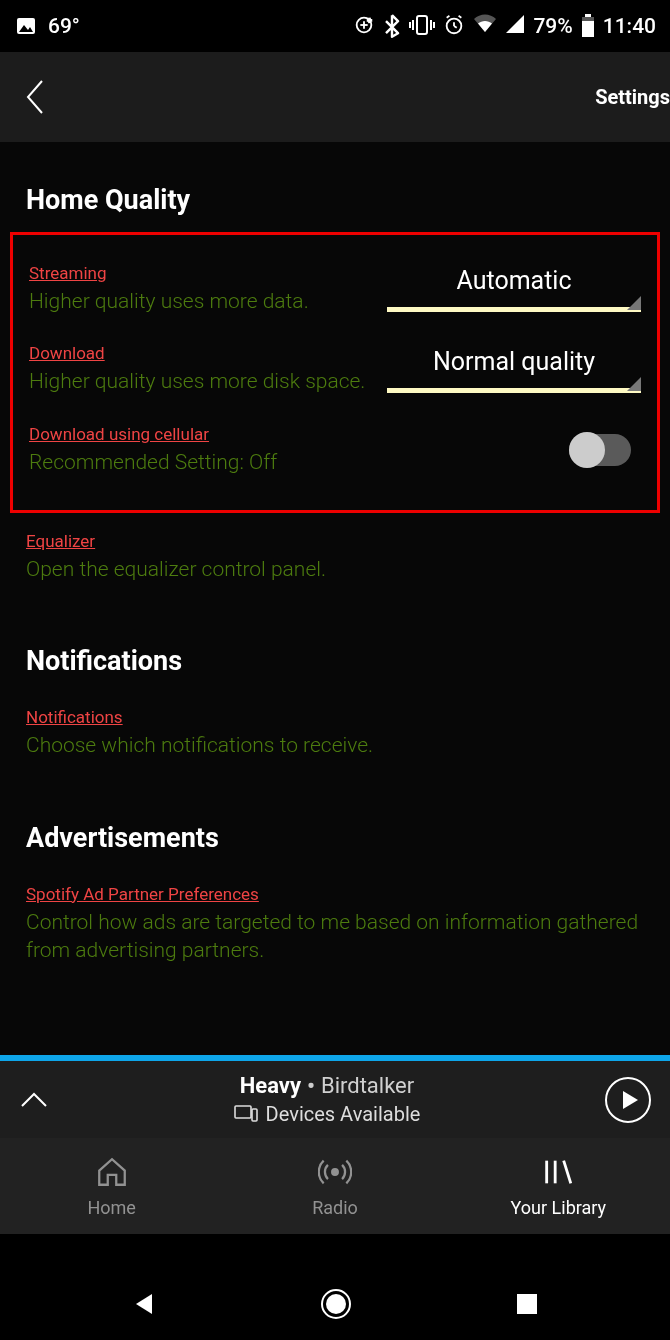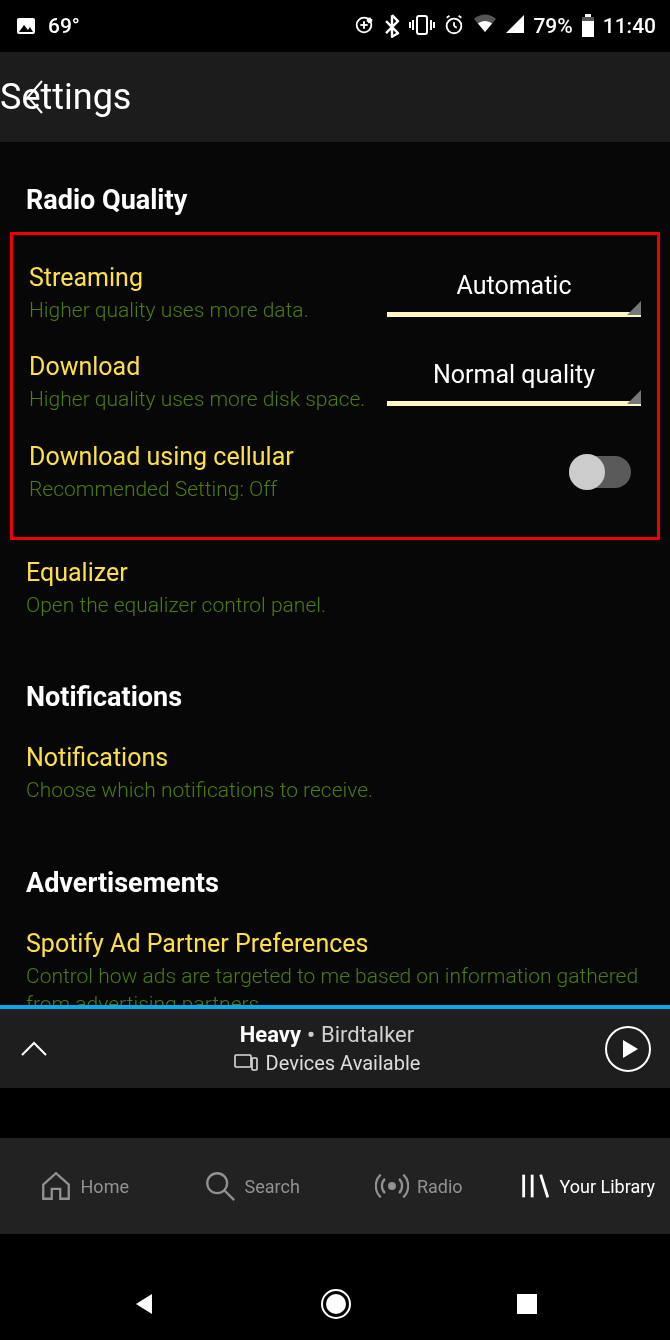--- a/index.html
+++ b/index.html
@@ -34,23 +34,23 @@
     align-items:center;
     position:relative;
   }
   .header .back {
     position:absolute;
     left:24px;
     top:50%; transform:translateY(-50%);
   }
   .header-title {
     width:100%;
-    text-align:left;
-    font-size:36px;
-    font-weight:400;
+    text-align:right;
+    font-size:20px;
+    font-weight:700;
   }
 
   .content {
     padding:0 0 0 0;
     overflow:hidden;
     background:#070707;
     height:922px; 
   }
   .section-header {
     font-size:27px;
@@ -58,21 +58,21 @@
     margin:42px 26px 16px;
   }
   .hilite {
     border:3px solid #e00;
     margin:4px 10px 4px 10px;
     padding:14px 16px 20px 16px;
   }
   .row { display:flex; align-items:flex-start; justify-content:space-between; padding:14px 0; gap:18px;}
   .row-plain { padding:14px 26px 20px; }
   .left-col { flex:1 1 auto; }
-  .row-title { font-size:25px; font-weight:400; color:#fde047; margin-bottom:4px;}
+  .row-title { font-size:17px; font-weight:400; color:#ef4444; margin-bottom:4px;text-decoration:underline;}
   .row-desc { font-size:21px; color:#4d7c0f; font-weight:300; line-height:1.35;}
   .select-wrap {
     flex:0 0 254px;
     position:relative;
     align-self:center;
   }
   .select-val {
     font-size:25px;
     text-align:center;
     padding-bottom:12px;
@@ -90,23 +90,23 @@
     margin-right:10px;
   }
   .toggle .knob {
     position:absolute; left:0; top:-2px;
     width:36px; height:36px; border-radius:50%; background:#ccc;
   }
 
   
   .now-playing {
     position:absolute;
-    left:0; right:0; top:1005px;
+    left:0; right:0; top:1055px;
     background:#1e1e1e;
-    border-top:4px solid #0ea5e9;
+    border-top:6px solid #0ea5e9;
     display:flex;
     align-items:center;
     height:83px;
     padding:0 18px;
     gap:40px;
   }
   .np-center { flex:1; text-align:center;}
   .np-line1 { font-size:22px; }
   .np-line1 .song { font-weight:700; }
   .np-line1 .dot { margin:0 6px; color:#ccc; font-weight:700;}
@@ -118,21 +118,21 @@
   .tab-bar {
     position:absolute;
     left:0; right:0; top:1138px;
     height:96px;
     background:#222;
     display:flex;
   }
   .tab {
     flex:1;
     display:flex;
-    flex-direction:row;
+    flex-direction:column;
     align-items:center;
     justify-content:center;
     gap:8px;
     color:#929292;
   }
   .tab.active { color:#fff; }
   .tab-label { font-size:18px; }
 
   
   .nav-bar {
@@ -205,21 +205,21 @@
   <div class="back">
     <svg width="22" height="40" viewBox="0 0 22 40" fill="none" stroke="#fff" stroke-width="2">
         <polyline points="18,4 4,20 18,36"></polyline>
       </svg>
   </div>
   <div class="header-title">Settings</div>
 </div>
 
 <div class="content">
 
-  <div class="section-header">Radio Quality</div>
+  <div class="section-header">Home Quality</div>
 
   <div class="hilite">
     <div class="row">
       <div class="left-col">
         <div class="row-title">Streaming</div>
         <div class="row-desc">Higher quality uses more data.</div>
       </div>
       <div class="select-wrap">
         <div class="select-val">Automatic</div>
         <svg class="corner" width="14" height="14" viewBox="0 0 14 14">
@@ -296,27 +296,20 @@
       </svg>
   </div>
 </div>
 
 <div class="tab-bar">
   <div class="tab">
     <svg width="34" height="34" viewBox="0 0 24 24" fill="none" stroke="currentColor" stroke-width="1.6">
         <path d="M3 11 L12 3 L21 11 V21 H15 V14 H9 V21 H3 Z"></path>
       </svg>
     <span class="tab-label">Home</span>
-  </div>
-  <div class="tab">
-    <svg width="34" height="34" viewBox="0 0 24 24" fill="none" stroke="currentColor" stroke-width="1.6">
-        <circle cx="10" cy="10" r="7"></circle>
-        <line x1="15" y1="15" x2="22" y2="22"></line>
-      </svg>
-    <span class="tab-label">Search</span>
   </div>
   <div class="tab">
     <svg width="34" height="34" viewBox="0 0 24 24" fill="none" stroke="currentColor" stroke-width="1.6">
         <circle cx="12" cy="12" r="2" fill="currentColor"></circle>
         <path d="M7 7 A7 7 0 0 0 7 17"></path>
         <path d="M17 7 A7 7 0 0 1 17 17"></path>
         <path d="M4 4 A11 11 0 0 0 4 20"></path>
         <path d="M20 4 A11 11 0 0 1 20 20"></path>
       </svg>
     <span class="tab-label">Radio</span>

